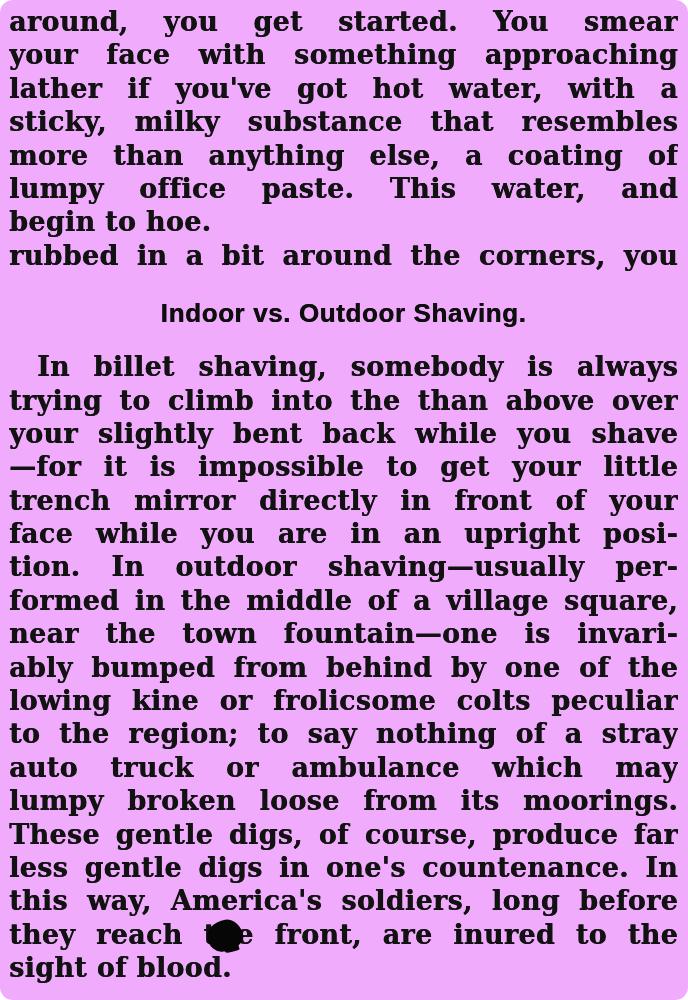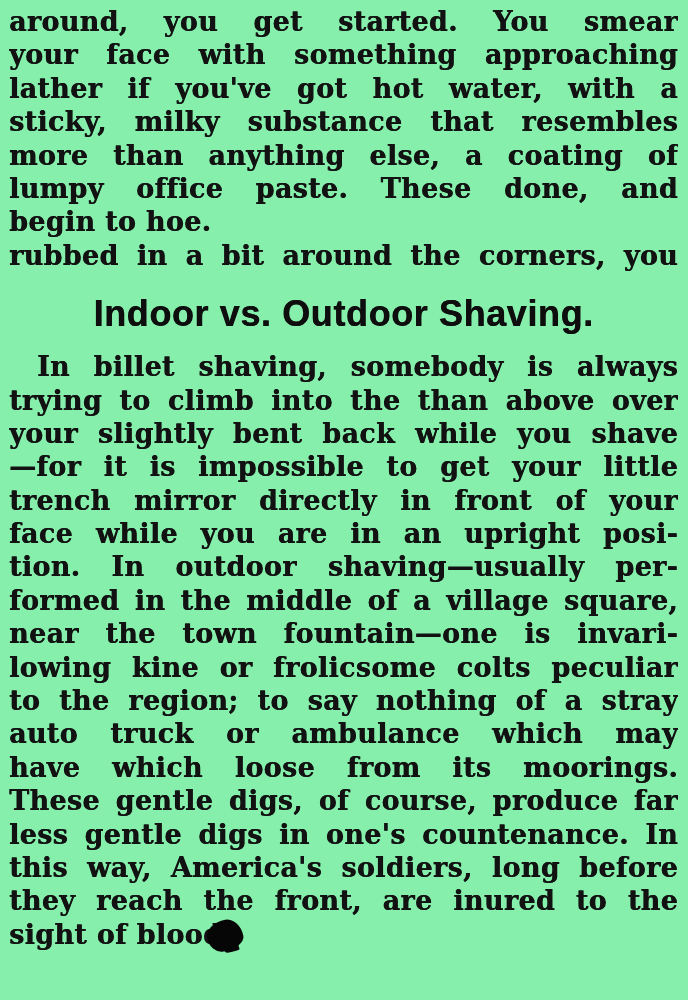--- a/index.html
+++ b/index.html
@@ -4,22 +4,23 @@
 <style>
   html, body {
     margin: 0;
     padding: 0;
     background: #ffffff;
   }
   .scan-page {
     position: relative;
     width: 688px;
     height: 1000px;
-    background: #86efac;
+    background: #f0abfc;
     overflow: hidden;
+    border-radius: 13px;
   }
   .column {
     box-sizing: border-box;
     width: 688px;
     height: 1000px;
     padding: 5px 10px 0 9px;
     font-family: "DejaVu Serif", "Liberation Serif", serif;
     font-weight: 700;
     font-size: 27px;
     color: #121212;
@@ -40,21 +41,21 @@
   .line.flush-left {
     text-align: left;
     text-align-last: left;
   }
   .line.indented {
     padding-left: 28px;
   }
   .heading {
     font-family: "Liberation Sans", "DejaVu Sans", sans-serif;
     font-weight: 700;
-    font-size: 36px;
+    font-size: 26px;
     line-height: 35px;
     text-align: center;
     text-align-last: center;
     letter-spacing: 0.6px;
     margin: 24px 0 19px 0;
     color: #0e0e0e;
     text-shadow: 0.5px 0 0 currentColor;
   }
   
   .ink-blot {
@@ -74,41 +75,42 @@
 
 <div class="scan-page">
   <div class="column">
 
     <div class="para">
       <div class="line">around, you get started.  You smear</div>
       <div class="line">your face with something approaching</div>
       <div class="line">lather if you've got hot water, with a</div>
       <div class="line">sticky, milky substance that resembles</div>
       <div class="line">more than anything else, a coating of</div>
-      <div class="line">lumpy office paste.  These done, and</div>
+      <div class="line">lumpy office paste.  This water, and</div>
       <div class="line flush-left">begin to hoe.</div>
       <div class="line">rubbed in a bit around the corners, you</div>
     </div>
 
     <div class="heading">Indoor vs. Outdoor Shaving.</div>
 
     <div class="para">
       <div class="line indented">In billet shaving, somebody is always</div>
       <div class="line">trying to climb into the than above over</div>
       <div class="line">your slightly bent back while you shave</div>
       <div class="line">—for it is impossible to get your little</div>
       <div class="line">trench mirror directly in front of your</div>
       <div class="line">face while you are in an upright posi-</div>
       <div class="line">tion.  In outdoor shaving—usually per-</div>
       <div class="line">formed in the middle of a village square,</div>
       <div class="line">near the town fountain—one is invari-</div>
+      <div class="line">ably bumped from behind by one of the</div>
       <div class="line">lowing kine or frolicsome colts peculiar</div>
       <div class="line">to the region; to say nothing of a stray</div>
       <div class="line">auto truck or ambulance which may</div>
-      <div class="line">have which loose from its moorings.</div>
+      <div class="line">lumpy broken loose from its moorings.</div>
       <div class="line">These gentle digs, of course, produce far</div>
       <div class="line">less gentle digs in one's countenance.  In</div>
       <div class="line">this way, America's soldiers, long before</div>
       <div class="line">they reach the front, are inured to the</div>
       <div class="line flush-left">sight of blood.</div>
       <span class="ink-blot"></span>
     </div>
 
   </div>
 </div>

